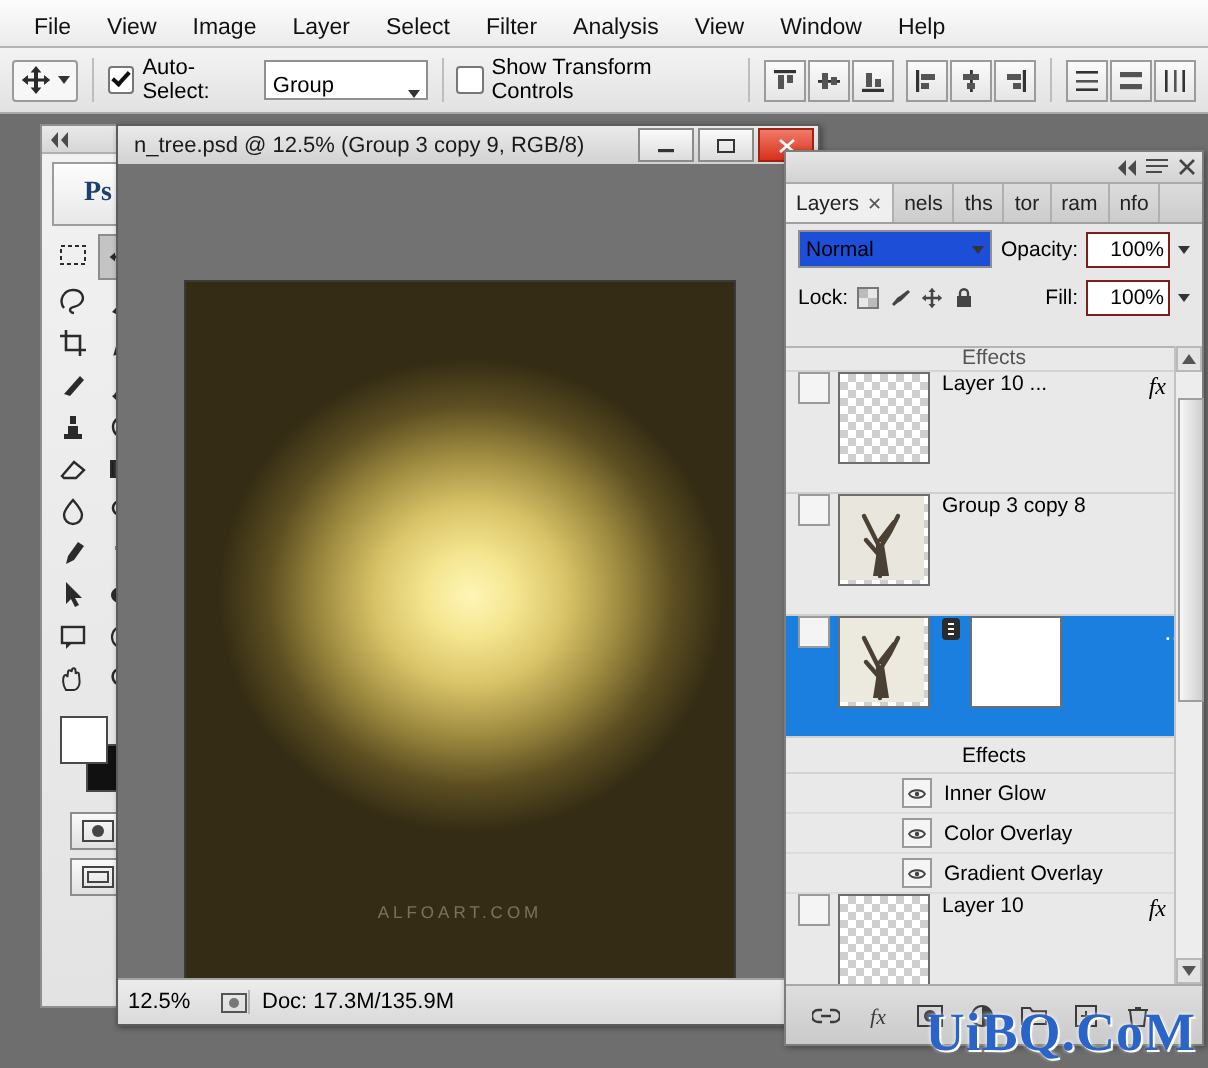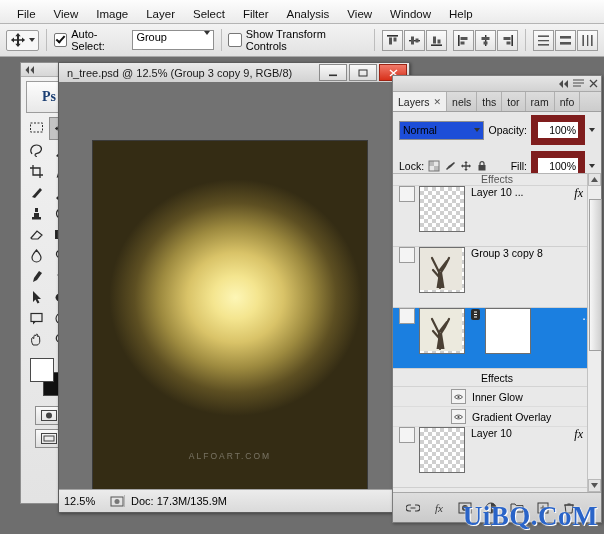--- a/index.html
+++ b/index.html
@@ -34,21 +34,21 @@
     width:12px;height:12px;border:1px solid #777;background:#fff;display:inline-block;
     position:relative;border-radius:2px;
   }
   .chk.on:after{
     content:"";position:absolute;left:3px;top:0px;width:3px;height:7px;
     border:solid #111;border-width:0 2px 2px 0;transform:rotate(42deg);
   }
   .optlabel{font-size:11px;margin:0 5px 0 4px;}
   .combo{
     border:1px solid #8f8f8f;background:#fff;height:18px;min-width:68px;
-    display:flex;align-items:flex-start;justify-content:space-between;padding:0 3px;font-size:11px;
+    display:flex;align-items:flex-end;justify-content:space-between;padding:0 3px;font-size:11px;
   }
   .caret{width:0;height:0;border-left:3px solid transparent;border-right:3px solid transparent;border-top:4px solid #333;}
   .align-grp{display:flex;gap:1px;}
   .align-btn{
     width:19px;height:19px;border:1px solid #9b9b9b;background:linear-gradient(#fbfbfb,#e5e5e5);
     display:flex;align-items:center;justify-content:center;
   }
   
   .docwin{
     position:absolute;left:58px;top:62px;width:350px;height:449px;
@@ -115,21 +115,21 @@
   .lp-tabs{
     height:19px;background:linear-gradient(#dcdcdc,#cccccc);border-bottom:1px solid #a0a0a0;
     display:flex;align-items:stretch;font-size:10.5px;overflow:hidden;
   }
   .lp-tab{display:flex;align-items:center;padding:0 5px;border-right:1px solid #b0b0b0;color:#222;}
   .lp-tab.active{background:#efefef;font-weight:normal;}
   .tabx{margin-left:4px;font-size:9px;color:#555;}
   .lp-row{display:flex;align-items:center;gap:4px;padding:3px 6px;font-size:10.5px;}
   .blend{border:1px solid #8f8f8f;background:#1d4ed8;height:17px;flex:1;display:flex;align-items:center;
     justify-content:space-between;padding:0 3px;font-size:10.5px;}
-  .opacity-box{border:7px solid #7f1d1d;background:#fff;height:16px;width:36px;display:flex;align-items:center;
+  .opacity-box{border:1px solid #7f1d1d;background:#fff;height:16px;width:36px;display:flex;align-items:center;
     justify-content:flex-end;padding:0 2px;font-size:10.5px;}
   .lock-icons{display:flex;gap:4px;align-items:center;}
   .layer-list{position:absolute;left:0;right:0;top:97px;bottom:30px;background:#e9e9e9;border-top:1px solid #b5b5b5;overflow:hidden;}
   .layer-item{display:flex;align-items:flex-start;height:60px;border-bottom:1px solid #cfcfcf;padding-left:2px;}
   .layer-item.selected{background:#1b7fe0;color:#fff;}
   .eye-col{width:24px;display:flex;align-items:center;justify-content:center;}
   .eye-box{width:14px;height:14px;border:1px solid #9a9a9a;background:#f4f4f4;}
   .thumb{
     width:44px;height:44px;border:1px solid #6e6e6e;margin-right:6px;flex:none;
     background-image:
@@ -621,20 +621,29 @@
         </span>
         <span>Inner Glow</span>
       </div>
       <div class="effect-row">
         <span class="eye-sm">
           <svg width="9" height="6" viewBox="0 0 9 6">
               <path d="M0.5 3 C2 0.5 7 0.5 8.5 3 C7 5.5 2 5.5 0.5 3Z" fill="none" stroke="#444" stroke-width="0.9"></path>
               <circle cx="4.5" cy="3" r="1.1" fill="#444"></circle>
             </svg>
         </span>
+        <span>Color Overlay</span>
+      </div>
+      <div class="effect-row">
+        <span class="eye-sm">
+          <svg width="9" height="6" viewBox="0 0 9 6">
+              <path d="M0.5 3 C2 0.5 7 0.5 8.5 3 C7 5.5 2 5.5 0.5 3Z" fill="none" stroke="#444" stroke-width="0.9"></path>
+              <circle cx="4.5" cy="3" r="1.1" fill="#444"></circle>
+            </svg>
+        </span>
         <span>Gradient Overlay</span>
       </div>
     </div>
 
     <div class="layer-item">
       <div class="eye-col">
           <div class="eye-box"></div>
         </div>
       <div class="thumb"></div>
       <div class="layer-name">Layer 10</div>

